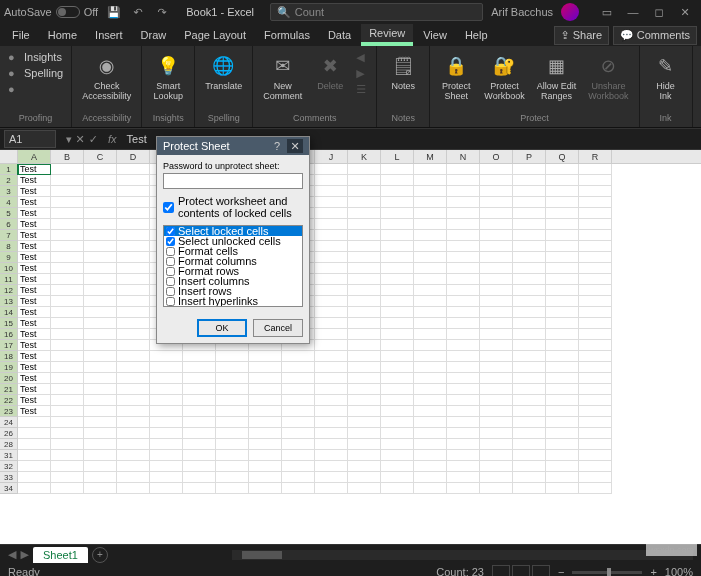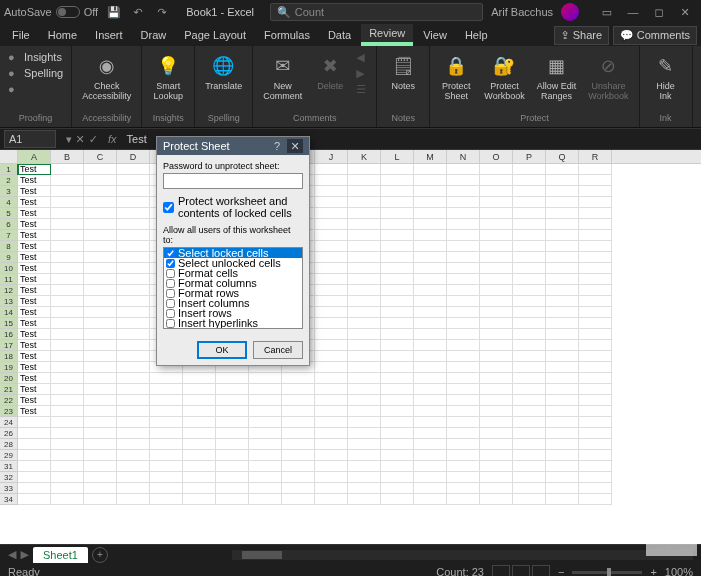--- a/index.html
+++ b/index.html
@@ -820,41 +820,20 @@
         <div class="cell" style="width: 33px;"></div>
         <div class="cell" style="width: 33px;"></div>
         <div class="cell" style="width: 33px;"></div>
         <div class="cell" style="width: 33px;"></div>
         <div class="cell" style="width: 33px;"></div>
         <div class="cell" style="width: 33px;"></div>
         <div class="cell" style="width: 33px;"></div>
         <div class="cell" style="width: 33px;"></div>
       </div>
       <div class="row">
-        <div class="row-h">29</div>
-        <div class="cell" style="width: 33px;"></div>
-        <div class="cell" style="width: 33px;"></div>
-        <div class="cell" style="width: 33px;"></div>
-        <div class="cell" style="width: 33px;"></div>
-        <div class="cell" style="width: 33px;"></div>
-        <div class="cell" style="width: 33px;"></div>
-        <div class="cell" style="width: 33px;"></div>
-        <div class="cell" style="width: 33px;"></div>
-        <div class="cell" style="width: 33px;"></div>
-        <div class="cell" style="width: 33px;"></div>
-        <div class="cell" style="width: 33px;"></div>
-        <div class="cell" style="width: 33px;"></div>
-        <div class="cell" style="width: 33px;"></div>
-        <div class="cell" style="width: 33px;"></div>
-        <div class="cell" style="width: 33px;"></div>
-        <div class="cell" style="width: 33px;"></div>
-        <div class="cell" style="width: 33px;"></div>
-        <div class="cell" style="width: 33px;"></div>
-      </div>
-      <div class="row">
         <div class="row-h">31</div>
         <div class="cell" style="width: 33px;"></div>
         <div class="cell" style="width: 33px;"></div>
         <div class="cell" style="width: 33px;"></div>
         <div class="cell" style="width: 33px;"></div>
         <div class="cell" style="width: 33px;"></div>
         <div class="cell" style="width: 33px;"></div>
         <div class="cell" style="width: 33px;"></div>
         <div class="cell" style="width: 33px;"></div>
         <div class="cell" style="width: 33px;"></div>
@@ -972,21 +951,20 @@
       <div class="dtb close">✕</div>
     </div>
   </div>
   <div class="dialog-body">
     <div class="dlg-label">Password to unprotect sheet:</div>
     <input class="dlg-input" type="password" style="">
     <label class="dlg-check">
       <input type="checkbox" checked="" style="">
       <span>Protect worksheet and contents of locked cells</span>
     </label>
-    <div class="dlg-label">Allow all users of this worksheet to:</div>
     <div class="dlg-list" id="dlglist">
         <div class="dlg-list-item sel">
           <input type="checkbox" checked="" style="">
           <span>Select locked cells</span>
         </div>
         <div class="dlg-list-item">
           <input type="checkbox" checked="" style="">
           <span>Select unlocked cells</span>
         </div>
         <div class="dlg-list-item">

